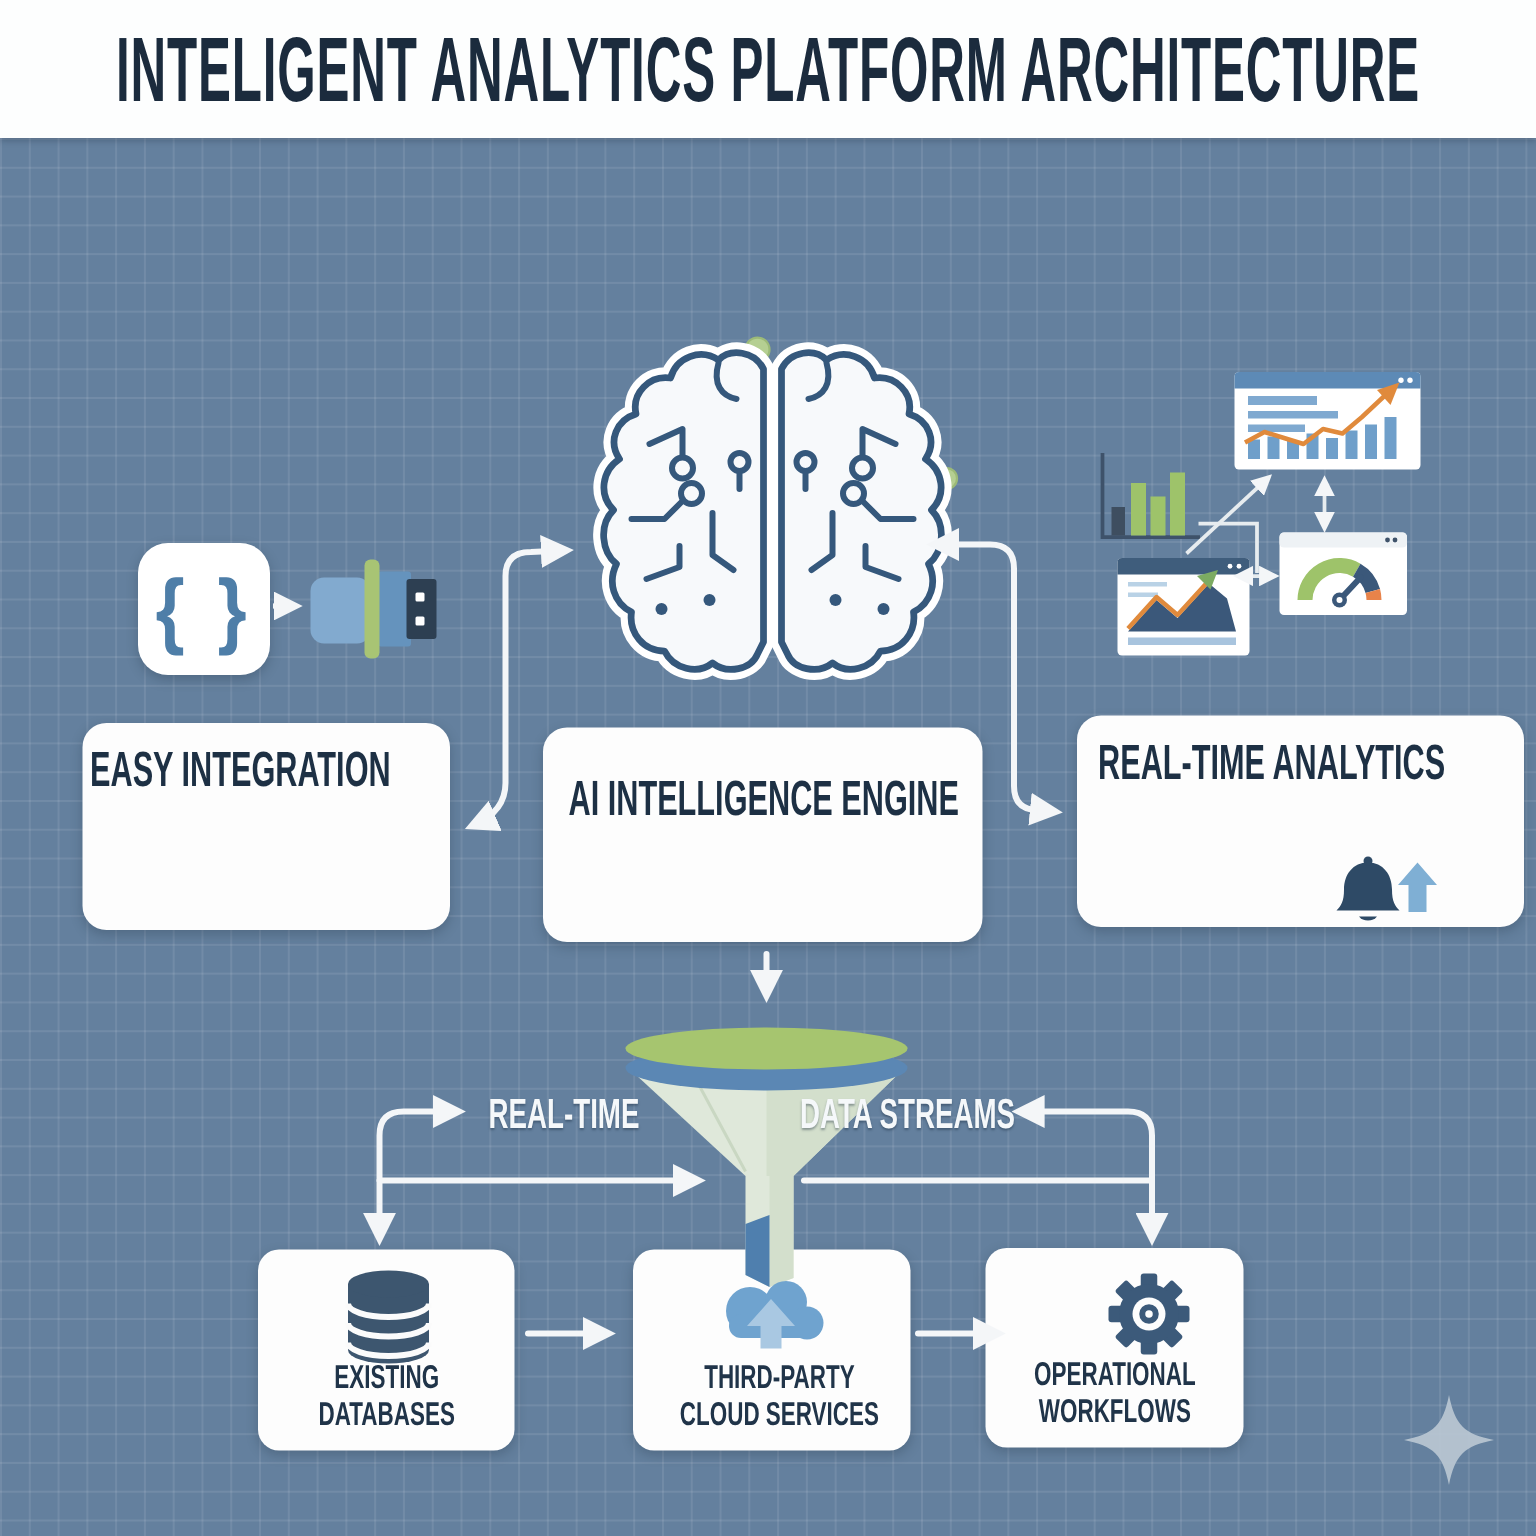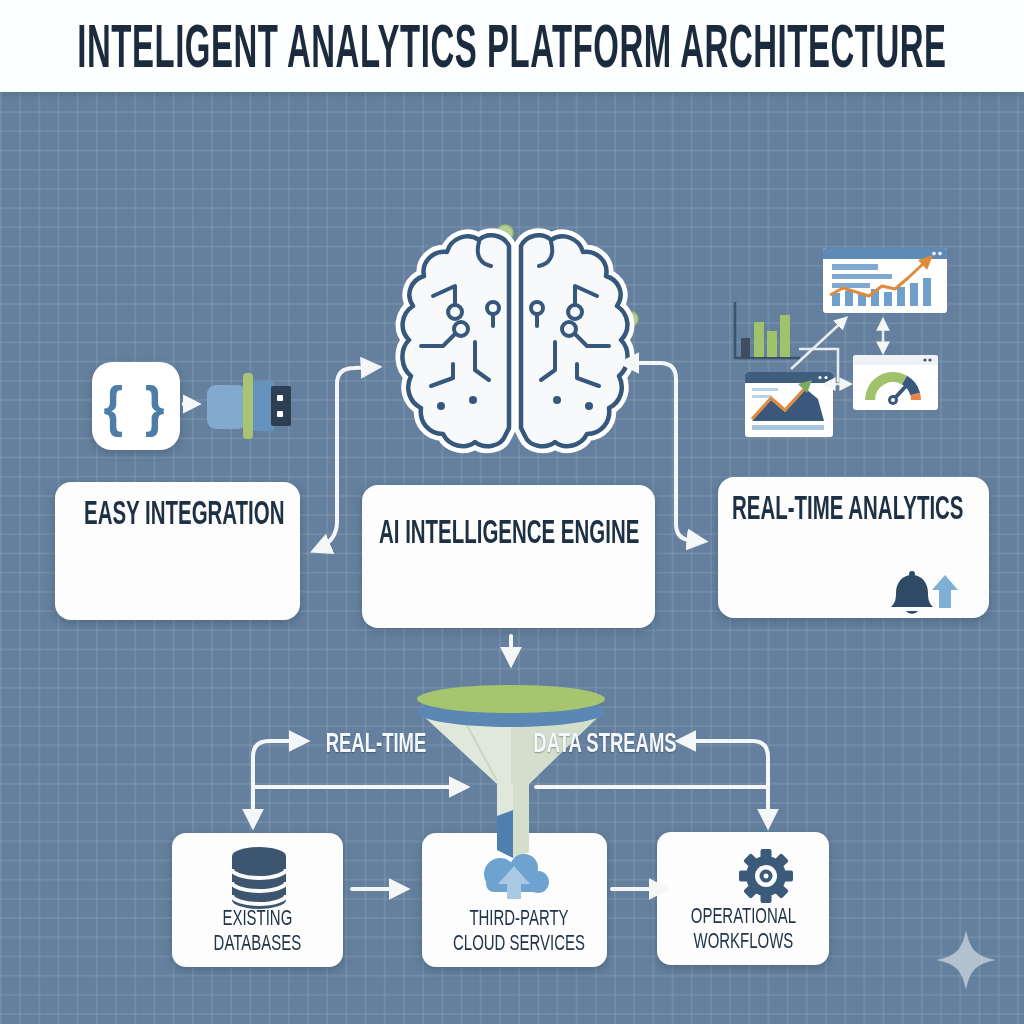--- a/index.html
+++ b/index.html
@@ -33,30 +33,30 @@
   }
   .card-title {
     font-weight:bold; font-size:33px; color:#1d3044;
     display:inline-block; white-space:pre;
     transform:scaleX(.62); transform-origin:left center;
     margin:0 0 4px 0;
   }
   .card-body {
     font-size:17.5px; line-height:25px; color:#36495c; white-space:pre;
   }
-  #card-integration { left:55px;  top:482px; width:245px; height:138px; padding:12px 29px; }
+  #card-integration { left:55px;  top:482px; width:245px; height:138px; padding:12px 5px; }
   #card-engine      { left:362px; top:485px; width:293px; height:143px; padding:28px 17px; }
-  #card-analytics   { left:718px; top:477px; width:271px; height:141px; padding:12px 14px; }
+  #card-analytics   { left:718px; top:477px; width:298px; height:141px; padding:12px 14px; }
   .bottom-card { border-radius:14px; }
   #card-db    { left:172px; top:833px; width:171px; height:134px; }
   #card-cloud { left:422px; top:833px; width:185px; height:134px; }
   #card-gear  { left:657px; top:832px; width:172px; height:133px; }
   .bottom-title {
     position:absolute; left:0; right:0; bottom:12px; text-align:center;
-    font-weight:normal; font-size:22px; line-height:25px; color:#203449;
+    font-weight:bold; font-size:22px; line-height:25px; color:#203449;
   }
   .bottom-title > span {
     display:inline-block; white-space:pre; transform:scaleX(.68); transform-origin:center;
   }
   .flabel {
     position:absolute; top:727px; z-index:3; color:#f5f8fa; font-weight:bold;
     font-size:28px; white-space:pre; text-shadow:0 1px 2px rgba(18,36,55,.4);
     transform:translateX(-50%) scaleX(.66);
   }
   #flabel-left  { left:376px; }

